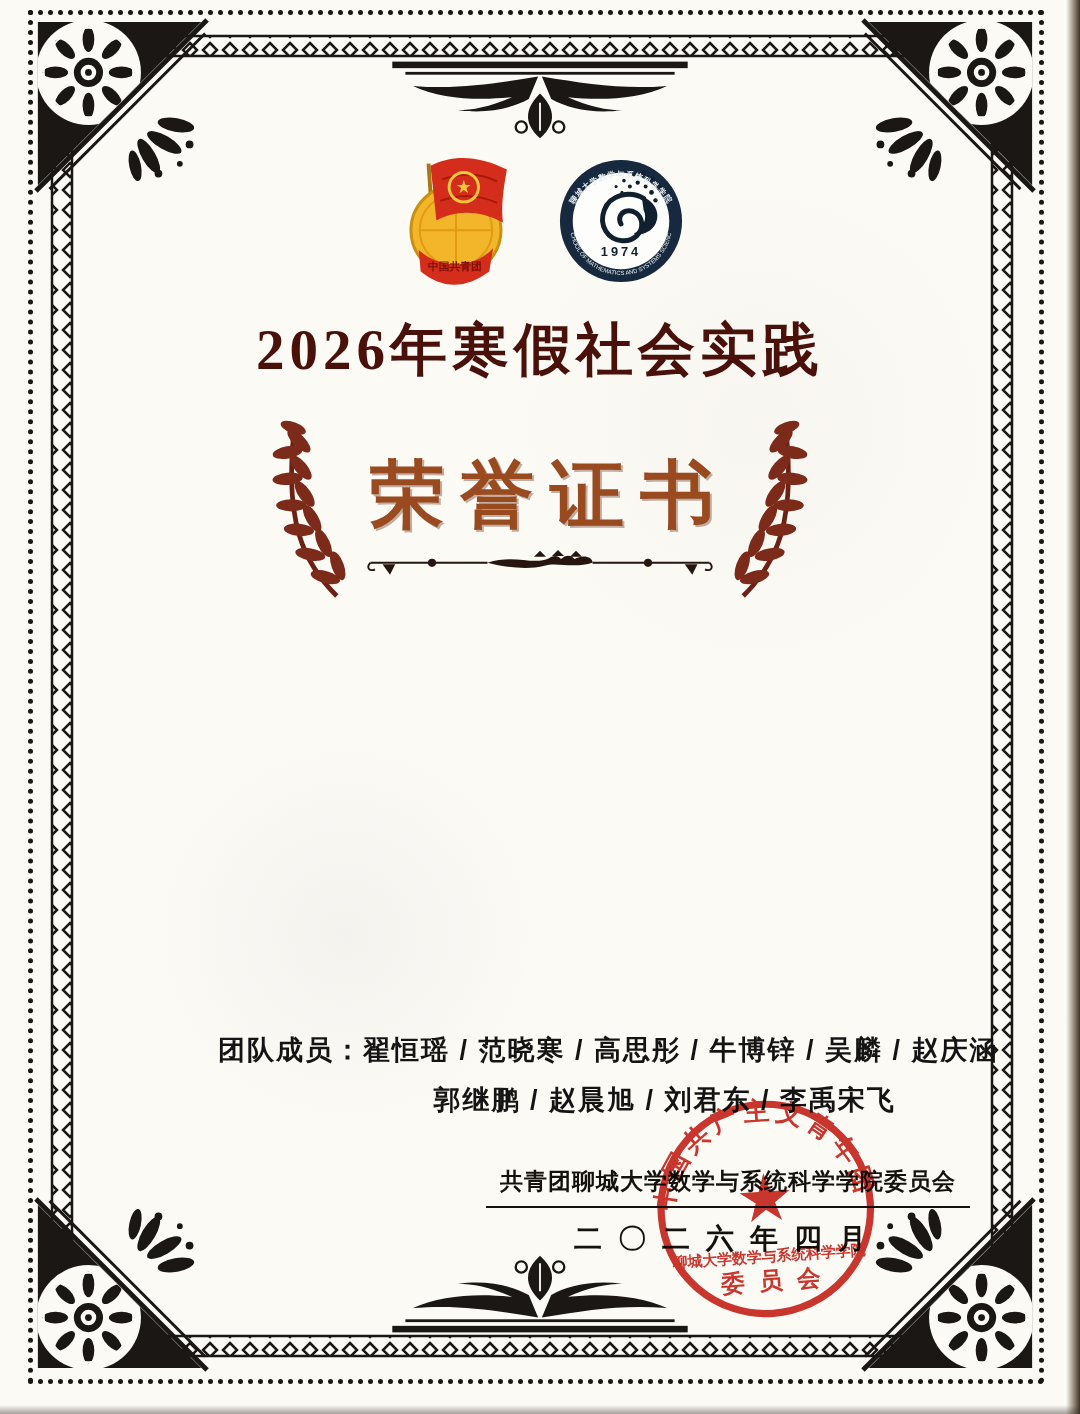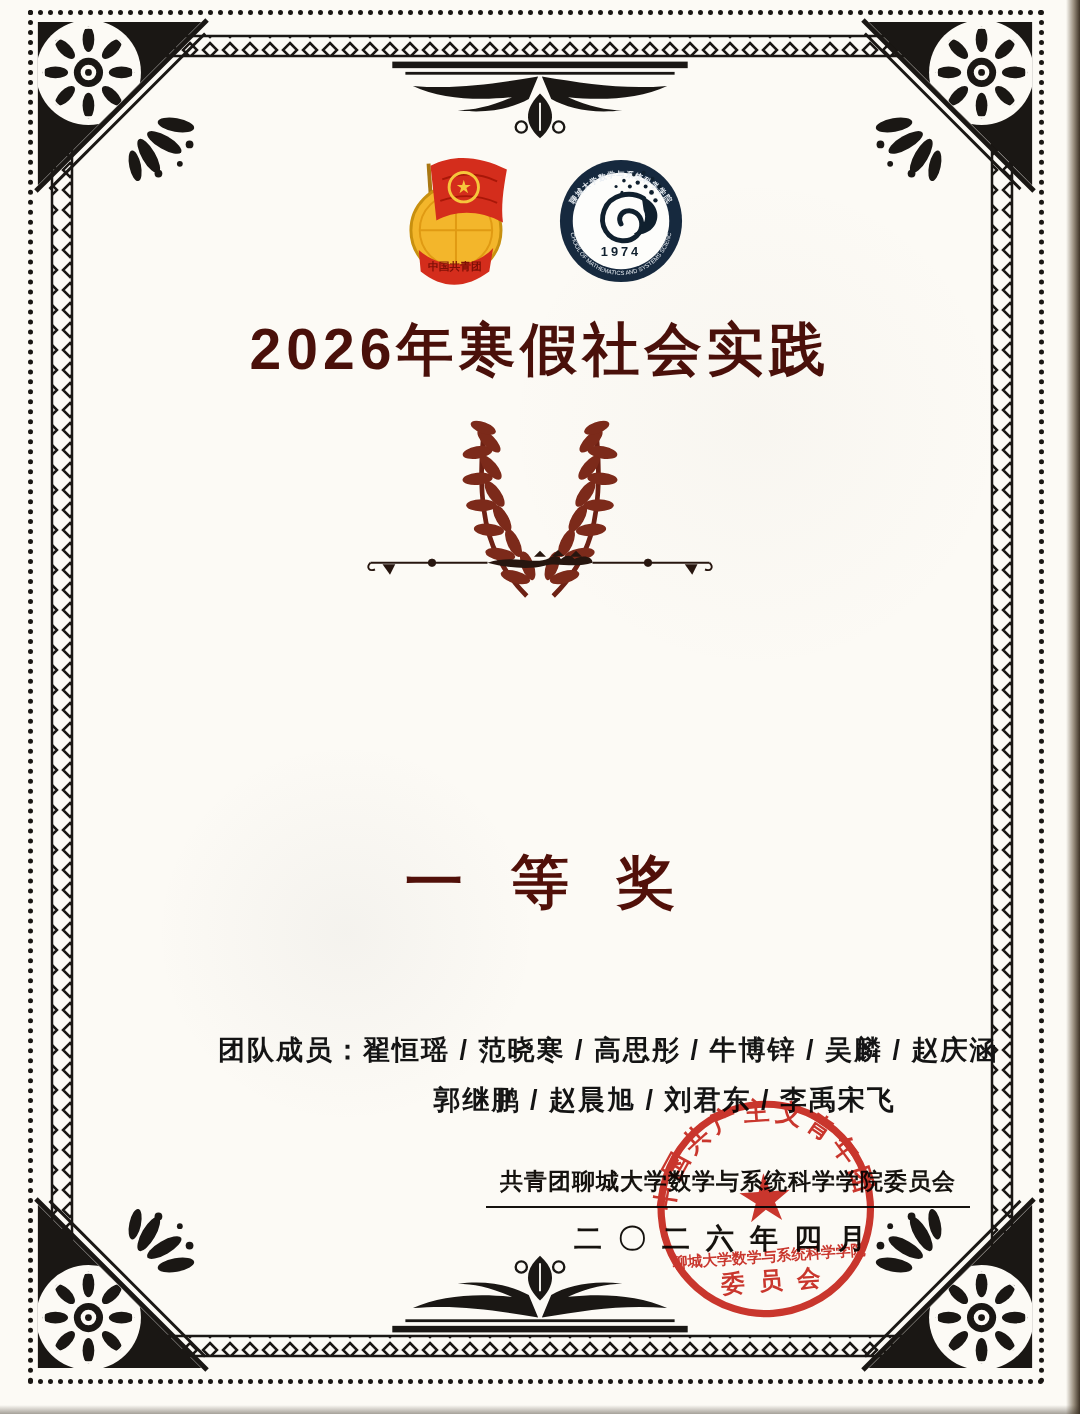--- a/index.html
+++ b/index.html
@@ -27,21 +27,21 @@
   .corner.tr{right:44px;top:18px;transform:scaleX(-1);}
   .corner.bl{left:34px;bottom:42px;transform:scaleY(-1);}
   .corner.br{right:44px;bottom:42px;transform:scale(-1,-1);}
   .flourish{width:320px;height:86px;left:50%;transform:translateX(-50%);}
   .flourish.top{top:56px;}
   .flourish.bottom{top:1252px;transform:translateX(-50%) rotate(180deg);}
   
   .badge-row{top:150px;left:0;width:100%;display:flex;justify-content:center;align-items:center;gap:44px;}
   
   .event-title{top:312px;left:0;width:100%;text-align:center;
-    font-size:57px;font-weight:800;letter-spacing:5px;color:#4a100a;}
+    font-size:57px;font-weight:800;letter-spacing:5px;color:#4a100a;font-family:Liberation Serif, serif;}
   .honor-row{top:420px;left:0;width:100%;display:flex;justify-content:center;align-items:flex-start;}
   .wheat{width:104px;height:180px;flex:0 0 auto;}
   .wheat.right{transform:scaleX(-1);}
   .honor-title{font-size:74px;font-weight:900;color:#9a4a1f;letter-spacing:16px;
     padding:26px 0 0 20px;text-shadow:2px 2px 0 rgba(82,31,9,.35);}
   .divider{top:545px;left:50%;transform:translateX(-50%);width:360px;height:34px;}
   
   .body-text{top:636px;left:184px;width:712px;font-size:34px;line-height:52px;
     text-align:justify;text-justify:inter-ideograph;text-indent:1em;}
   .project-title{font-family:"Liberation Serif","DejaVu Serif",serif;font-weight:bold;
@@ -217,20 +217,21 @@
       <text x="65" y="101" text-anchor="middle" font-size="13" font-weight="bold" letter-spacing="3" fill="#10202e">1974</text>
     </svg>
   </div>
 
   <div class="abs event-title">2026年寒假社会实践</div>
 
   <div class="abs honor-row">
     <svg class="wheat" viewBox="0 0 110 190">
         <use href="#sym-wheat"></use>
       </svg>
+    <div class="honor-title">荣誉证书</div>
     <svg class="wheat right" viewBox="0 0 110 190">
         <use href="#sym-wheat"></use>
       </svg>
   </div>
 
   <svg class="abs divider" viewBox="0 0 480 40">
     <g stroke="#27160f" fill="#27160f">
       <path d="M14,21 H170" stroke-width="2.5" fill="none"></path>
       <path d="M310,21 H466" stroke-width="2.5" fill="none"></path>
       <circle cx="96" cy="21" r="5"></circle>
@@ -240,21 +241,20 @@
       <path d="M256,12 l8,-8 l8,8 z" stroke="none"></path>
       <path d="M280,13 l8,-8 l8,8 z" stroke="none"></path>
       <path d="M30,23 l10,14 l7,-14 z" stroke="none"></path>
       <path d="M433,23 l10,14 l7,-14 z" stroke="none"></path>
       <path d="M14,21 C8,27 12,33 20,30" fill="none" stroke-width="2.5"></path>
       <path d="M466,21 C472,27 468,33 460,30" fill="none" stroke-width="2.5"></path>
     </g>
   </svg>
 
 
-  <div class="abs award"><span>一等奖</span></div>
 
 
   <div class="abs team-line1">团队成员：翟恒瑶 / 范晓寒 / 高思彤 / 牛博锌 / 吴麟 / 赵庆涵</div>
   <div class="abs team-line2">郭继鹏 / 赵晨旭 / 刘君东 / 李禹宋飞</div>
 
   <div class="abs signature">
     <div class="issuer">共青团聊城大学数学与系统科学学院委员会</div>
     <div class="date">二〇二六年四月</div>
   </div>
 

